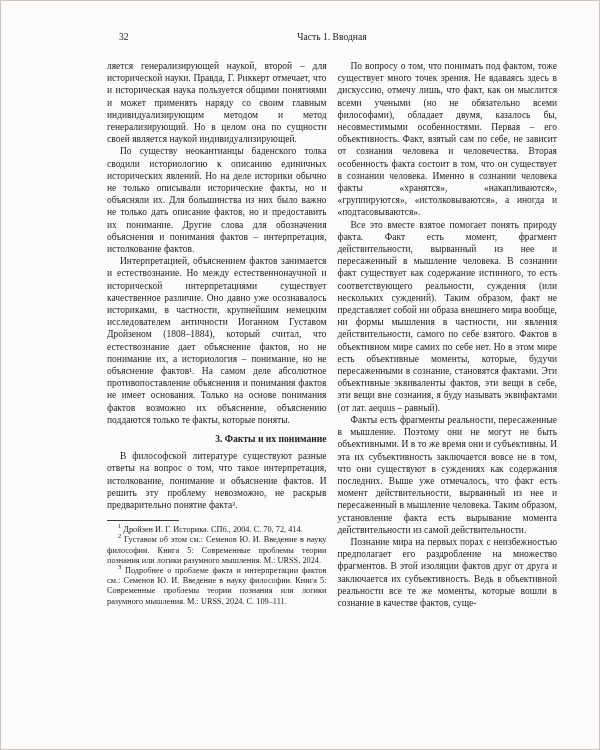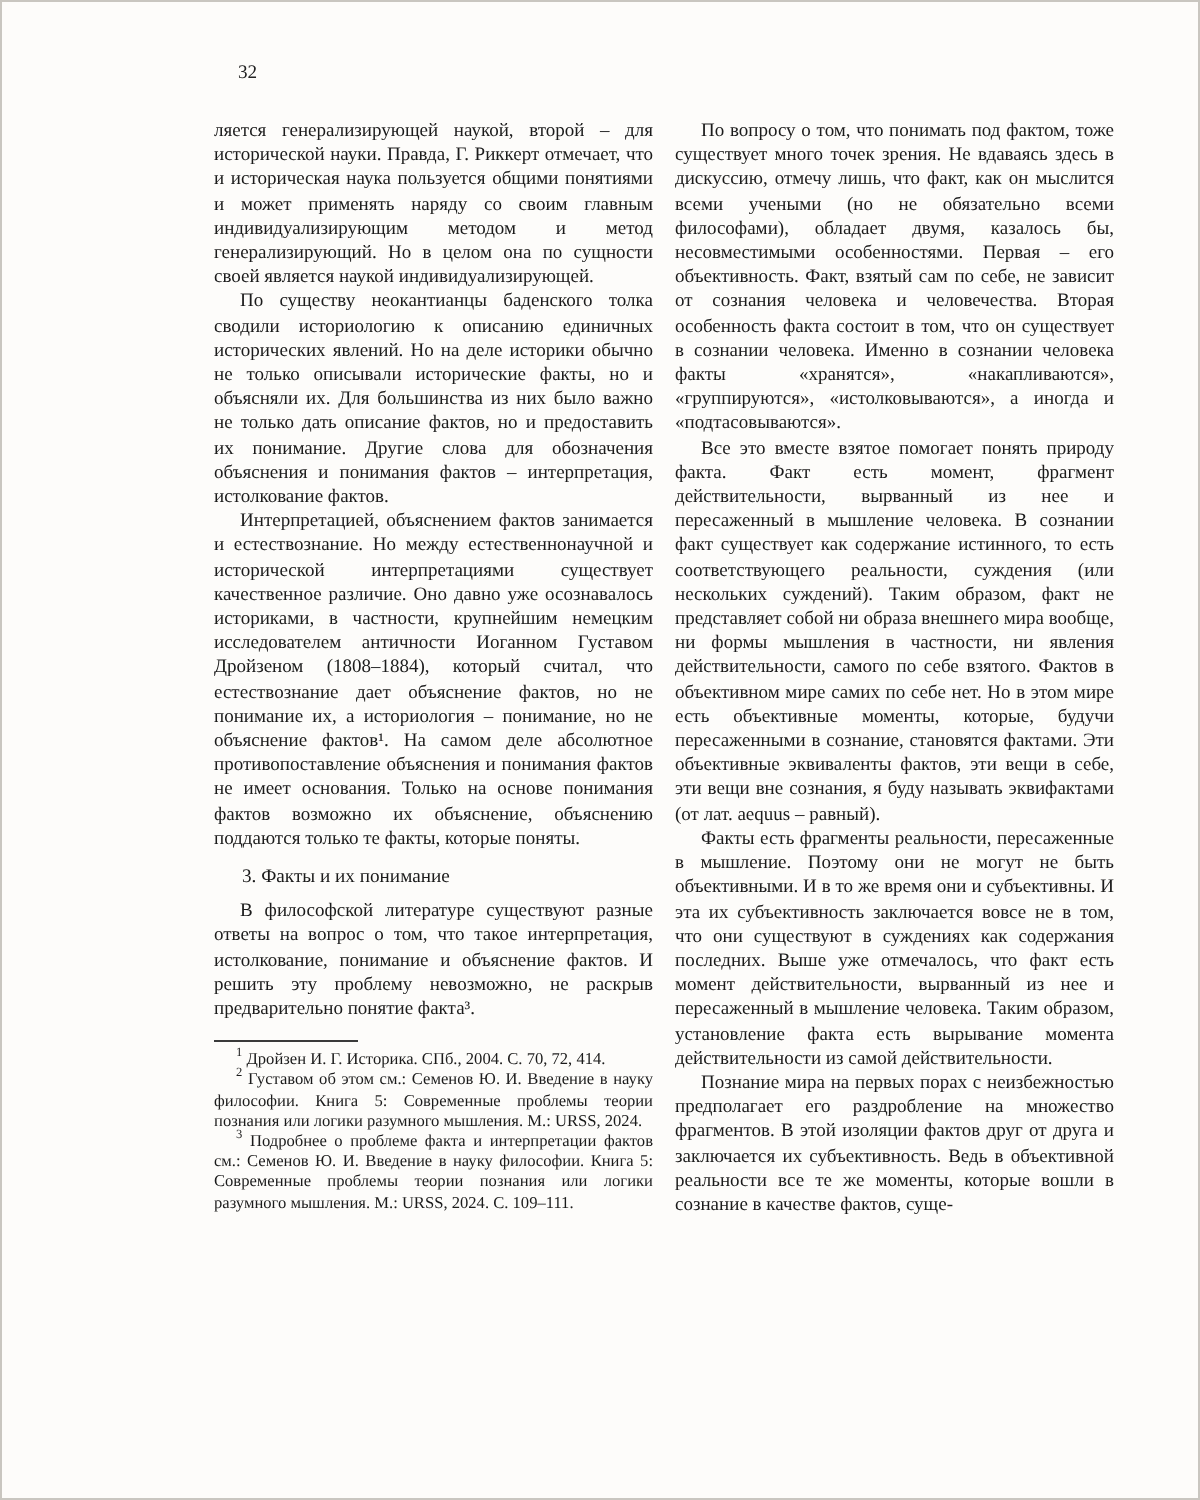--- a/index.html
+++ b/index.html
@@ -36,25 +36,25 @@
     flex: 1;
     font-size: 9.5px;
     line-height: 12.2px;
     text-align: justify;
     hyphens: auto;
   }
   .para { margin: 0; }
   .para.indent { text-indent: 13px; }
   .it { }
   .section-heading {
-    font-weight: normal;
+    font-weight: bold;
     font-size: 9.6px;
     line-height: 12px;
     margin: 7px 0 5px 0;
-    text-align: left;
+    text-align: right;
   }
   .section-heading .hl0 { margin-left: 14px; }
   .section-heading .hl1 { margin-left: 22px; }
   .fn-rule {
     width: 72px;
     border-top: 1px solid #3a3a3a;
     margin: 9px 0 4px 0;
   }
   .footnotes { }
   .fn {
@@ -64,20 +64,21 @@
     text-align: justify;
   }
   .fn sup { font-size: 6.3px; line-height: 0; }
 </style>
 </head>
 <body>
 
 <div class="page">
   <div class="page-header">
     <span class="page-number">32</span>
+    <span class="running-head">Часть 1. Вводная</span>
   </div>
   <div class="columns">
     <div class="column" id="col-left">
         <p class="para"><span>ляется генерализирующей наукой, второй – для исторической науки. Правда, Г. Риккерт отмечает, что и историческая наука пользуется общими понятиями и может применять наряду со своим главным индивидуализирующим методом и метод генерализирующий. Но в целом она по сущности своей является наукой индивидуализирующей.</span></p>
         <p class="para indent"><span>По существу неокантианцы баденского толка сводили историологию к описанию единичных исторических явлений. Но на деле историки обычно не только описывали исторические факты, но и объясняли их. Для большинства из них было важно не только дать описание фактов, но и предоставить их понимание. Другие слова для обозначения объяснения и понимания фактов – интерпретация, истолкование фактов.</span></p>
         <p class="para indent"><span>Интерпретацией, объяснением фактов занимается и естествознание. Но между естественнонаучной и исторической интерпретациями существует качественное различие. Оно давно уже осознавалось историками, в частности, крупнейшим немецким исследователем античности Иоганном Густавом Дройзеном (1808–1884), который считал, что естествознание дает объяснение фактов, но не понимание их, а историология – понимание, но не объяснение фактов¹. На самом деле абсолютное противопоставление объяснения и понимания фактов не имеет основания. Только на основе понимания фактов возможно их объяснение, объяснению поддаются только те факты, которые поняты.</span></p>
         <div class="section-heading">
           <div class="hl hl0">3. Факты и их понимание</div>
         </div>
         <p class="para indent"><span>В философской литературе существуют разные ответы на вопрос о том, что такое интерпретация, истолкование, понимание и объяснение фактов. И решить эту проблему невозможно, не раскрыв предварительно понятие факта³.</span></p>

